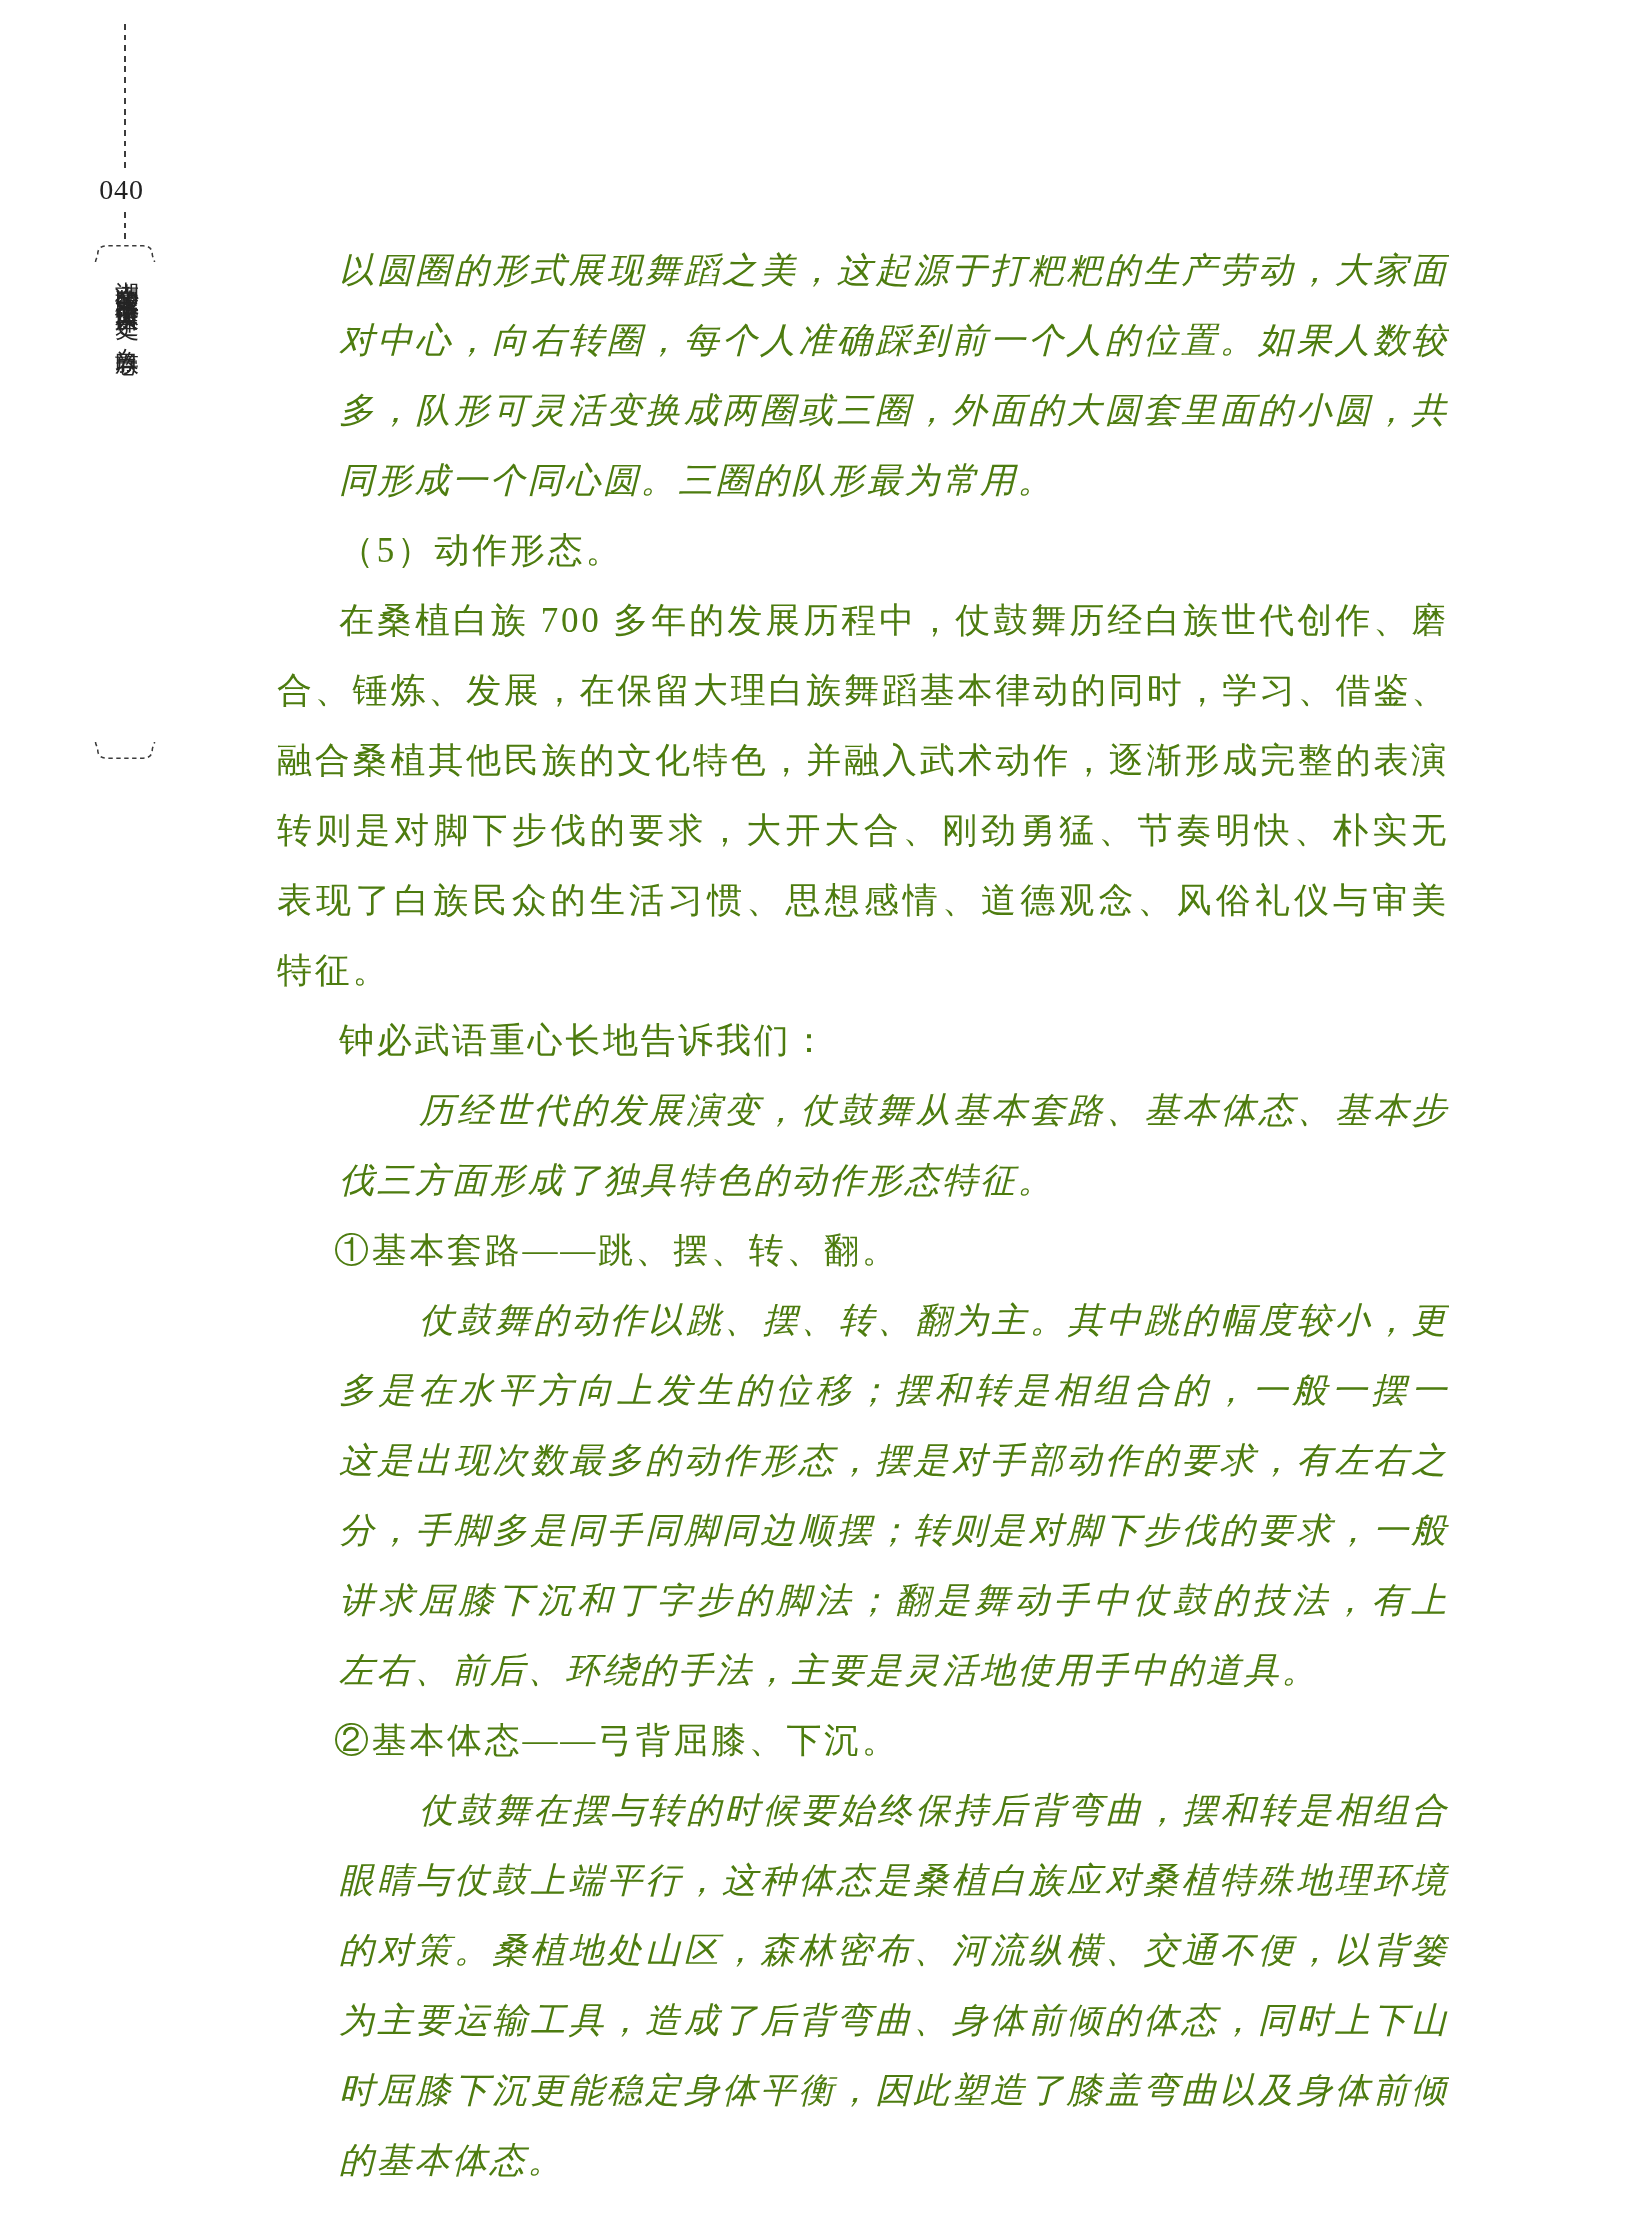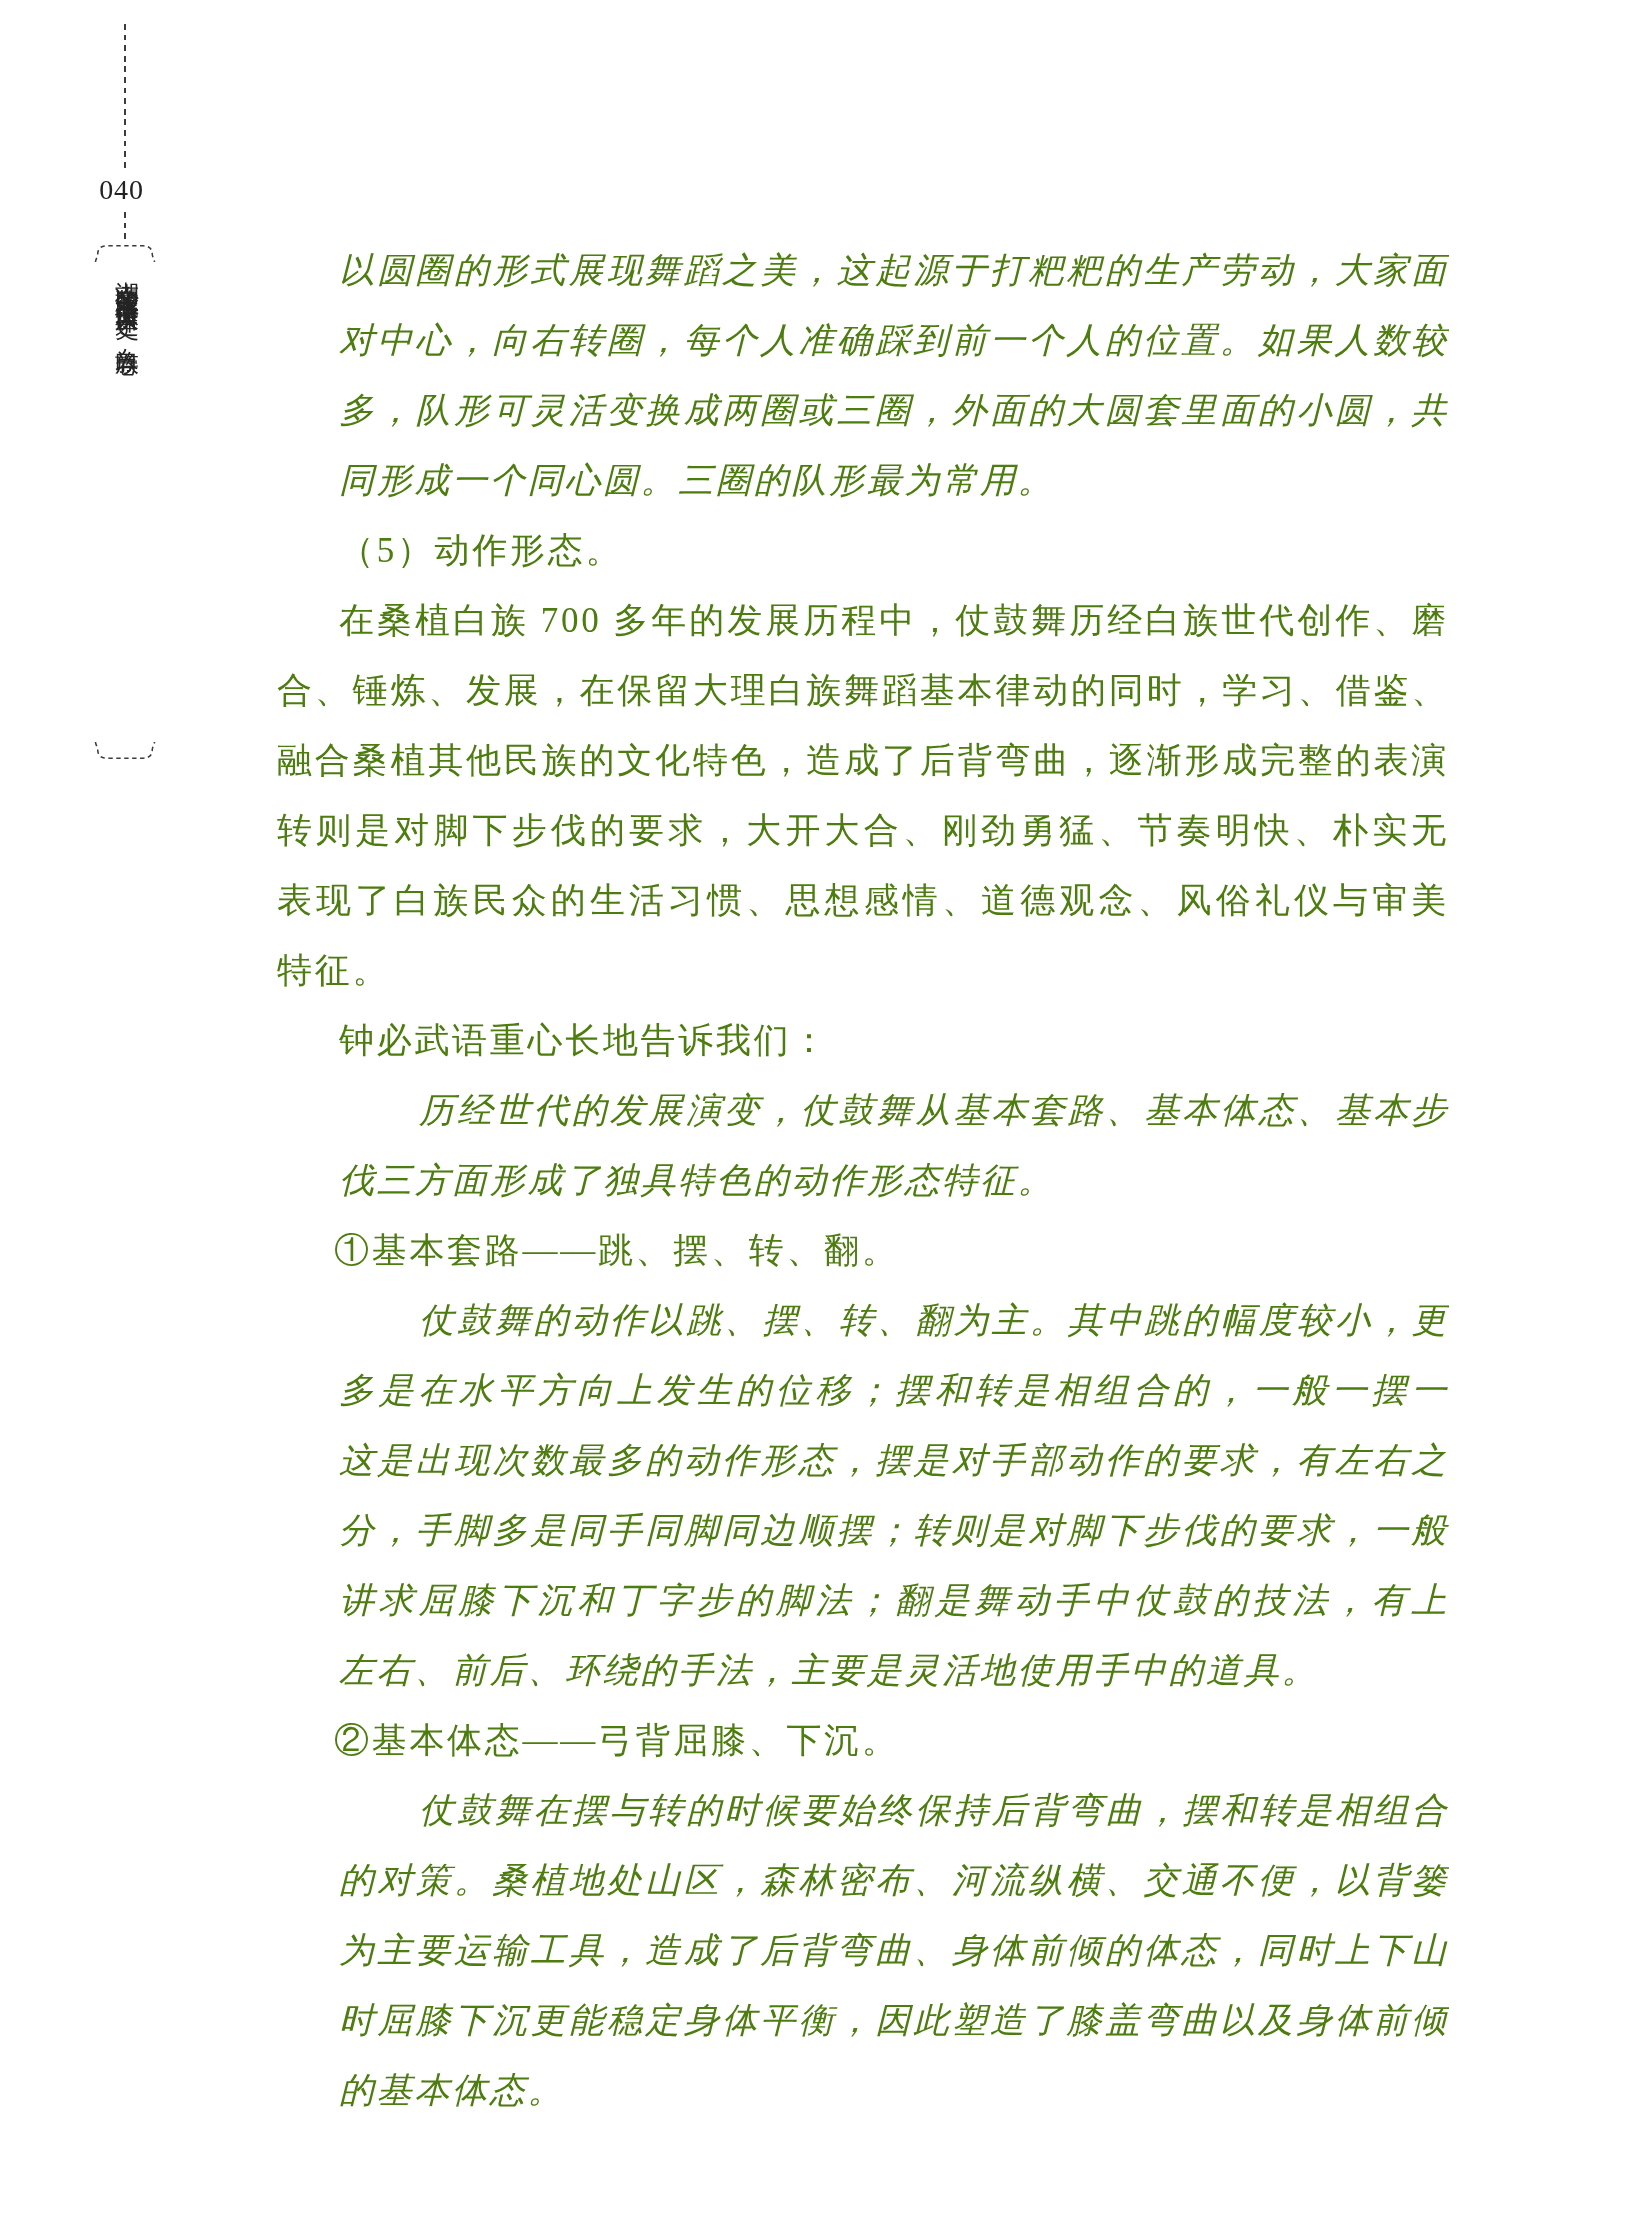--- a/index.html
+++ b/index.html
@@ -105,21 +105,21 @@
         <div class="line fill">对中心，向右转圈，每个人准确踩到前一个人的位置。如果人数较</div>
         <div class="line fill">多，队形可灵活变换成两圈或三圈，外面的大圆套里面的小圆，共</div>
         <div class="line">同形成一个同心圆。三圈的队形最为常用。</div>
       </div>
       <div class="para p-song">
         <div class="line">（5）动作形态。</div>
       </div>
       <div class="para p-song">
         <div class="line fill">在桑植白族 700 多年的发展历程中，仗鼓舞历经白族世代创作、磨</div>
         <div class="line fill">合、锤炼、发展，在保留大理白族舞蹈基本律动的同时，学习、借鉴、</div>
-        <div class="line fill">融合桑植其他民族的文化特色，造成了后背弯曲，逐渐形成完整的表演</div>
+        <div class="line fill">融合桑植其他民族的文化特色，并融入武术动作，逐渐形成完整的表演</div>
         <div class="line fill">转则是对脚下步伐的要求，大开大合、刚劲勇猛、节奏明快、朴实无华，</div>
         <div class="line fill">表现了白族民众的生活习惯、思想感情、道德观念、风俗礼仪与审美</div>
         <div class="line">特征。</div>
       </div>
       <div class="para p-song">
         <div class="line">钟必武语重心长地告诉我们：</div>
       </div>
       <div class="para p-quote kaiti">
         <div class="line fill">历经世代的发展演变，仗鼓舞从基本套路、基本体态、基本步</div>
         <div class="line">伐三方面形成了独具特色的动作形态特征。</div>
@@ -133,20 +133,21 @@
         <div class="line fill">这是出现次数最多的动作形态，摆是对手部动作的要求，有左右之</div>
         <div class="line fill">分，手脚多是同手同脚同边顺摆；转则是对脚下步伐的要求，一般</div>
         <div class="line fill">讲求屈膝下沉和丁字步的脚法；翻是舞动手中仗鼓的技法，有上下、</div>
         <div class="line">左右、前后、环绕的手法，主要是灵活地使用手中的道具。</div>
       </div>
       <div class="para p-sub">
         <div class="line">②基本体态——弓背屈膝、下沉。</div>
       </div>
       <div class="para p-quote kaiti">
         <div class="line fill">仗鼓舞在摆与转的时候要始终保持后背弯曲，摆和转是相组合的</div>
+        <div class="line fill">眼睛与仗鼓上端平行，这种体态是桑植白族应对桑植特殊地理环境</div>
         <div class="line fill">的对策。桑植地处山区，森林密布、河流纵横、交通不便，以背篓</div>
         <div class="line fill">为主要运输工具，造成了后背弯曲、身体前倾的体态，同时上下山</div>
         <div class="line fill">时屈膝下沉更能稳定身体平衡，因此塑造了膝盖弯曲以及身体前倾</div>
         <div class="line">的基本体态。</div>
       </div>
     </div>
 
 </div>
 
 

